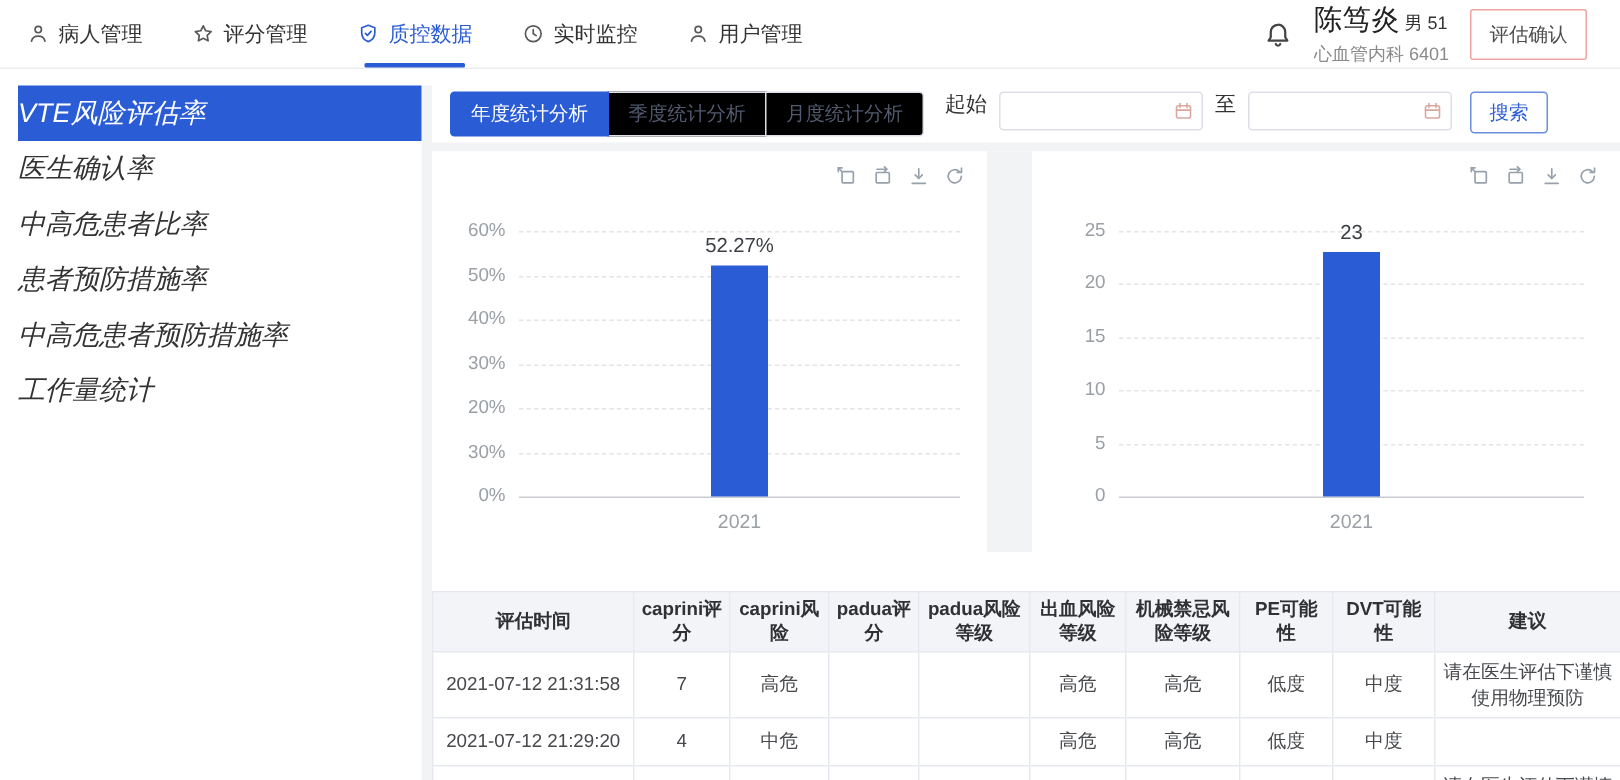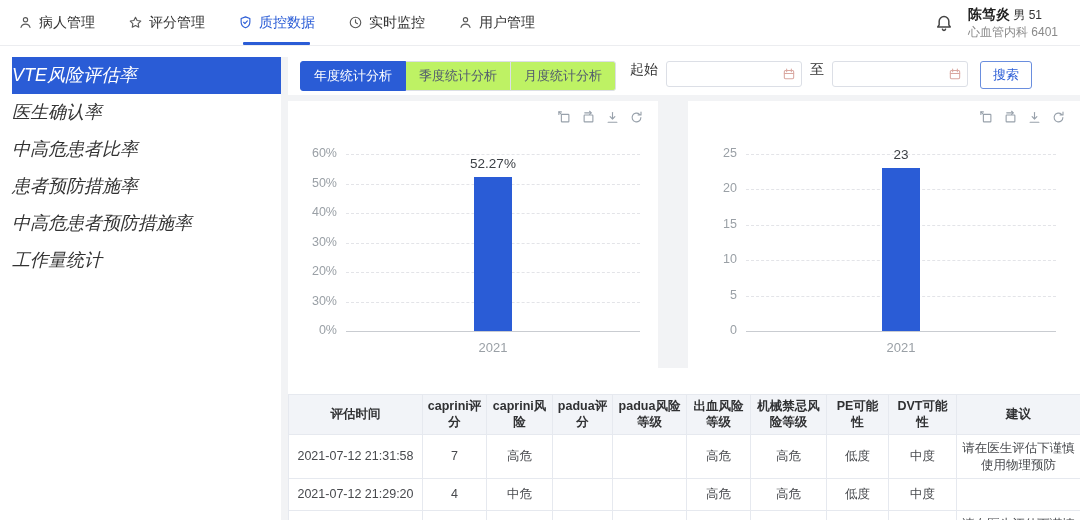--- a/index.html
+++ b/index.html
@@ -26,21 +26,21 @@
   .nav-item.active { color:#2a5cd6; }
   .nav-item.active .icon { color:#2a5cd6; }
   .nav-item.active::after {
     content:""; position:absolute; left:6%; right:6%; bottom:0; height:3px;
     background:#2a5cd6; border-radius:1px;
   }
   .header-right { margin-left:auto; display:flex; align-items:center; gap:14px; }
   .bell { color:#444; cursor:pointer; }
   .patient-block { font-size:12px; line-height:1.45; }
   .patient-line1 { color:#333; }
-  .patient-name { font-weight:bold; font-size:14px; color:#222;margin-top:48px; }
+  .patient-name { font-weight:normal; font-size:19px; color:#222;margin-top:48px; }
   .patient-line2 { color:#8a8a8a; }
   .confirm-btn {
     background:#fff; border:1px solid #f0a3a3; border-radius:2px; color:#4d4d4d;
     font-size:13px; padding:7px 12px; cursor:pointer;
     font-family:inherit;
   }
 
   
   .gap { position:absolute; background:#f2f3f5; z-index:1; }
   .gap-sidebar { left:281px; top:57px; width:7px; height:463px; }
@@ -53,21 +53,21 @@
     height:37px; line-height:37px; font-size:18px; color:#333;
     cursor:pointer; white-space:nowrap;font-style:italic;
   }
   .side-item.active { background:#2a5cd6; color:#fff; }
 
   
   .filters { position:absolute; top:61px; left:300px; height:30px; display:flex; align-items:flex-start; z-index:2; }
   .tab-group { display:flex; }
   .tab {
     height:30px; line-height:28px; padding:0 13px; font-size:13px; color:#515a6e;
-    background:#bef264; border:1px solid #dcdfe6; margin-left:-1px; cursor:pointer;
+    background:#000000; border:1px solid #dcdfe6; margin-left:-1px; cursor:pointer;
     white-space:nowrap; font-family:inherit;
   }
   .tab:first-child { border-radius:3px 0 0 3px; margin-left:0; }
   .tab:last-child { border-radius:0 3px 3px 0; }
   .tab.active { background:#2a5cd6; border-color:#2a5cd6; color:#fff; position:relative; z-index:1; }
   .date-label { font-size:14px; color:#333; margin:0 8px 0 14px; }
   .date-label.mid { margin:0 8px; }
   .date-wrap {
     position:relative; width:136px; height:26px; border:1px solid #dcdfe6;
     border-radius:3px; background:#fff;
@@ -170,20 +170,21 @@
       <div class="patient-line1">
         <span class="patient-name">陈笃炎</span>
         <span>男</span>
         <span>51</span>
       </div>
       <div class="patient-line2">
         <span>心血管内科</span>
         <span>6401</span>
       </div>
     </div>
+    <button class="confirm-btn">评估确认</button>
   </div>
 </header>
 
 <div class="gap gap-sidebar"></div>
 <div class="gap gap-top"></div>
 <div class="gap gap-charts"></div>
 
 <aside class="sidebar" id="sidebar">
     <div class="side-item active">VTE风险评估率</div>
     <div class="side-item">医生确认率</div>

